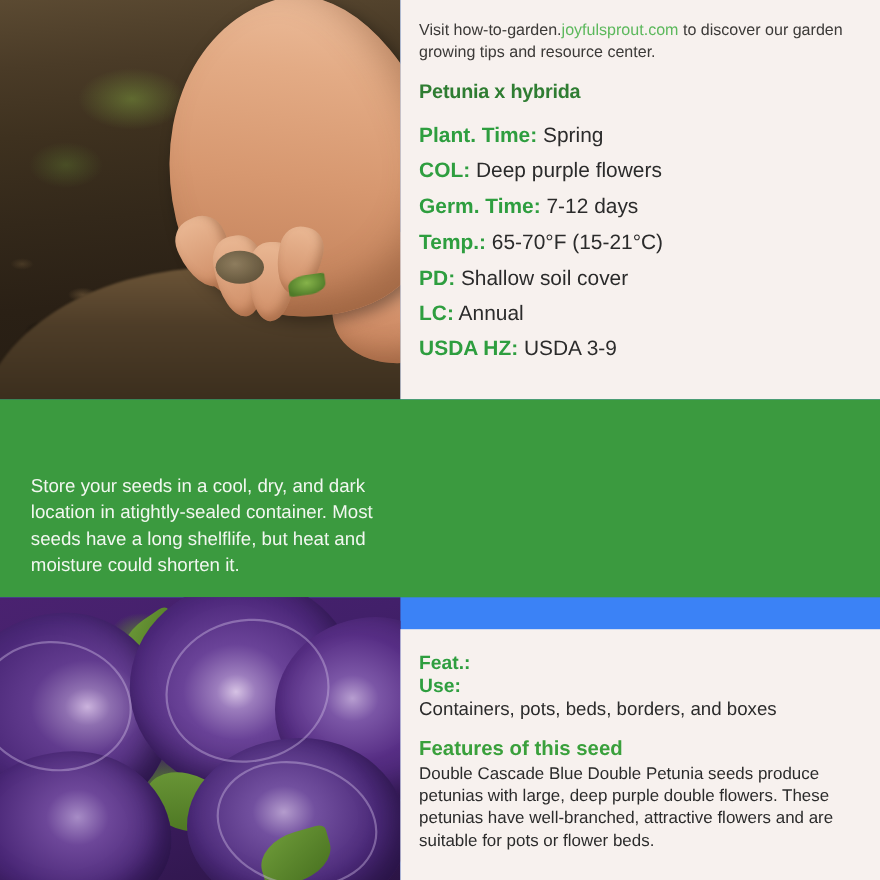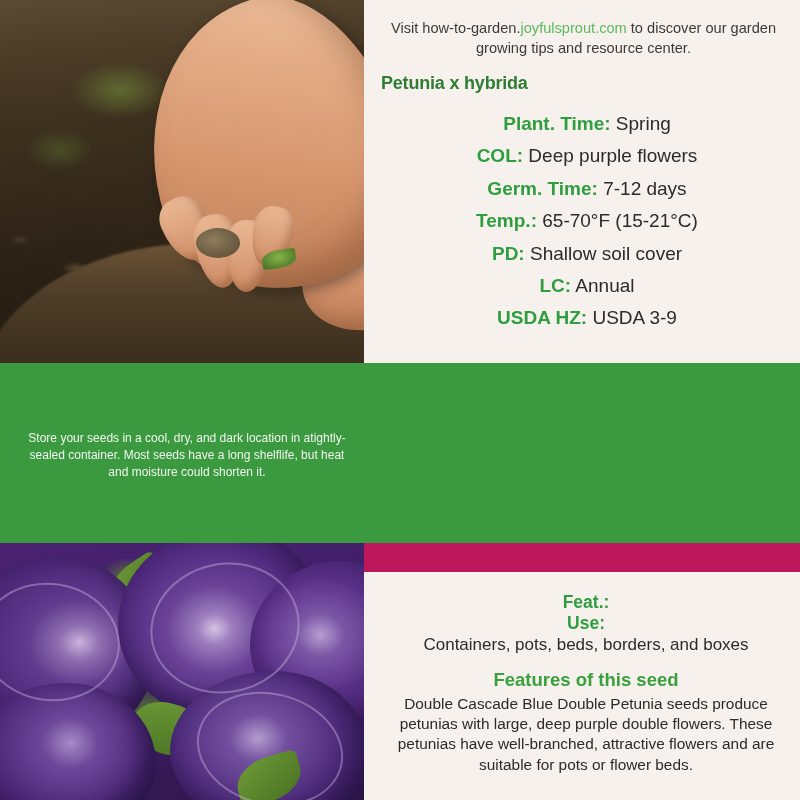--- a/index.html
+++ b/index.html
@@ -2,21 +2,21 @@
 <html><head>
 <meta charset="utf-8">
 <style>
   * { margin:0; padding:0; box-sizing:border-box; }
   html, body {
     width:800px; height:800px;
     font-family:"Liberation Sans", sans-serif;
     background:#f7f1ee;
     overflow:hidden;
   }
-  .packet { position:relative; width:800px; height:800px; background:#be185d;text-align:center; }
+  .packet { position:relative; width:800px; height:800px; background:#3b82f6; }
 
   
   .photo-soil {
     position:absolute; left:0; top:0; width:364px; height:363px;
     overflow:hidden;
     background:
       radial-gradient(ellipse 70px 40px at 120px 90px, rgba(120,150,60,.55), transparent 70%),
       radial-gradient(ellipse 55px 32px at 250px 60px, rgba(110,140,55,.45), transparent 70%),
       radial-gradient(ellipse 48px 30px at 60px 150px, rgba(95,125,50,.40), transparent 70%),
       radial-gradient(ellipse 60px 36px at 310px 175px, rgba(110,145,60,.42), transparent 70%),
@@ -75,21 +75,21 @@
   .green-band {
     position:absolute; left:0; top:363px; width:800px; height:180px;
     background:#3b9a3f;
   }
   .band-title {
     position:absolute; left:27px; top:19px;
     font-size:31px; font-weight:bold; color:#ffffff; letter-spacing:-.3px;
   }
   .band-body {
     position:absolute; left:28px; top:67px; width:318px;
-    font-size:12px; line-height:1.42; color:#f2f7f0;
+    font-size:17px; line-height:1.42; color:#f2f7f0;
   }
 
   
   .jars { position:absolute; left:455px; top:372px; width:330px; height:168px; }
   .jar { position:absolute; bottom:0; }
   .jar .glass {
     position:absolute; bottom:0; left:0; width:100%;
     border-radius:5px 5px 9px 9px;
     background:linear-gradient(100deg, rgba(255,255,255,.50) 0%, rgba(255,255,255,.22) 22%, rgba(255,255,255,.10) 50%, rgba(255,255,255,.26) 78%, rgba(255,255,255,.46) 100%);
     border:1px solid rgba(255,255,255,.42);

